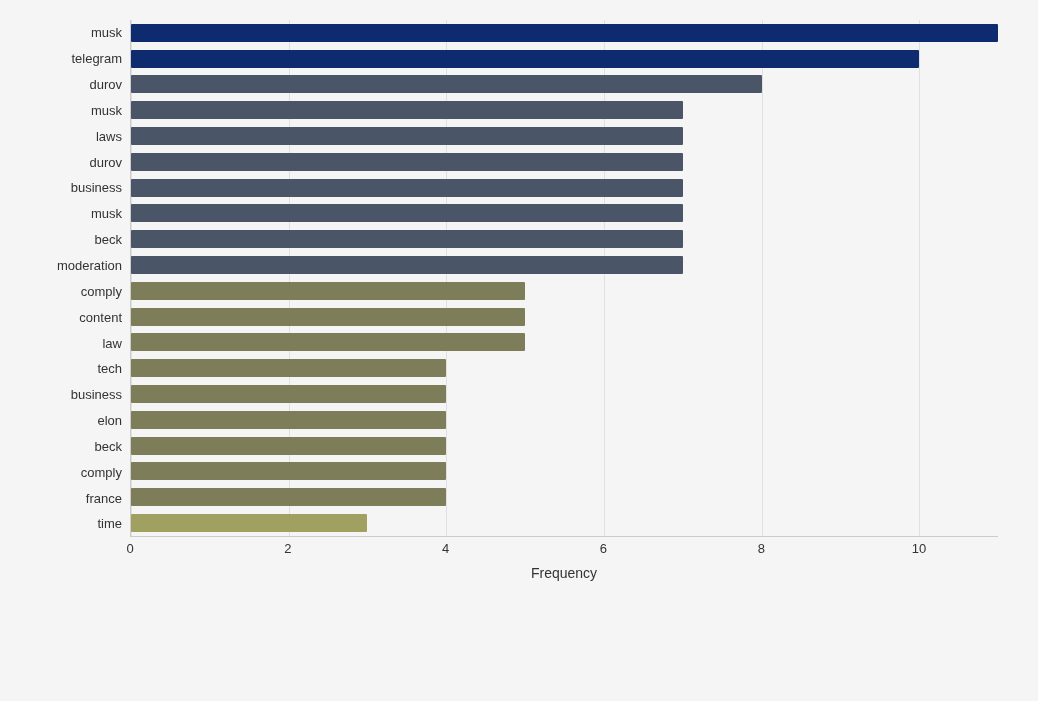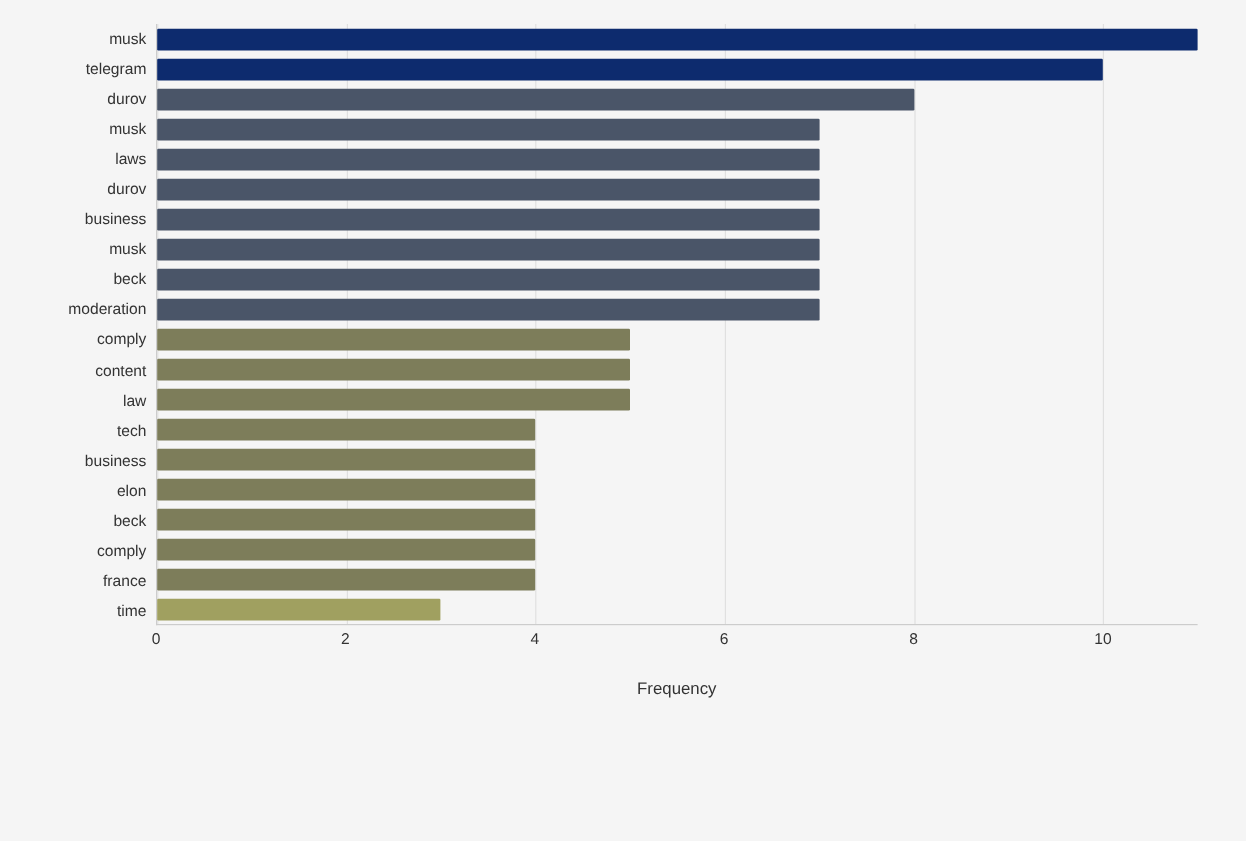--- a/index.html
+++ b/index.html
@@ -94,21 +94,21 @@
     .x-tick {
       font-size: 13px;
       color: #333;
       position: absolute;
       transform: translateX(-50%);
     }
     .x-axis-label {
       text-align: center;
       font-size: 14px;
       color: #333;
-      margin-top: 20px;
+      margin-top: 4px;
     }
   </style>
 </head>
 <body>
 
 <div class="chart-container">
 
   <div class="chart-area">
     <div class="bars-section">
       <div class="y-labels" id="y-labels">

